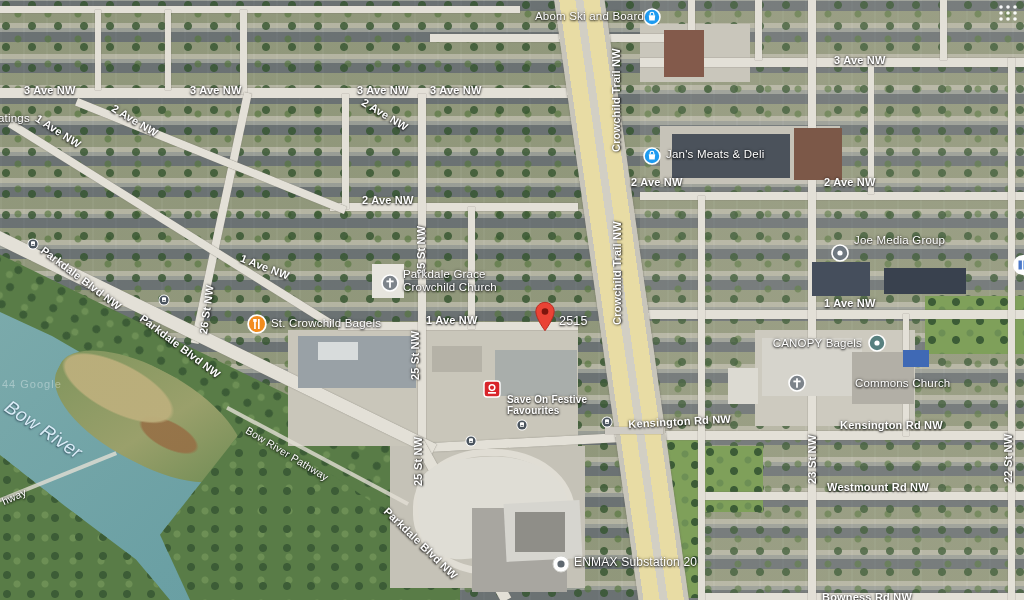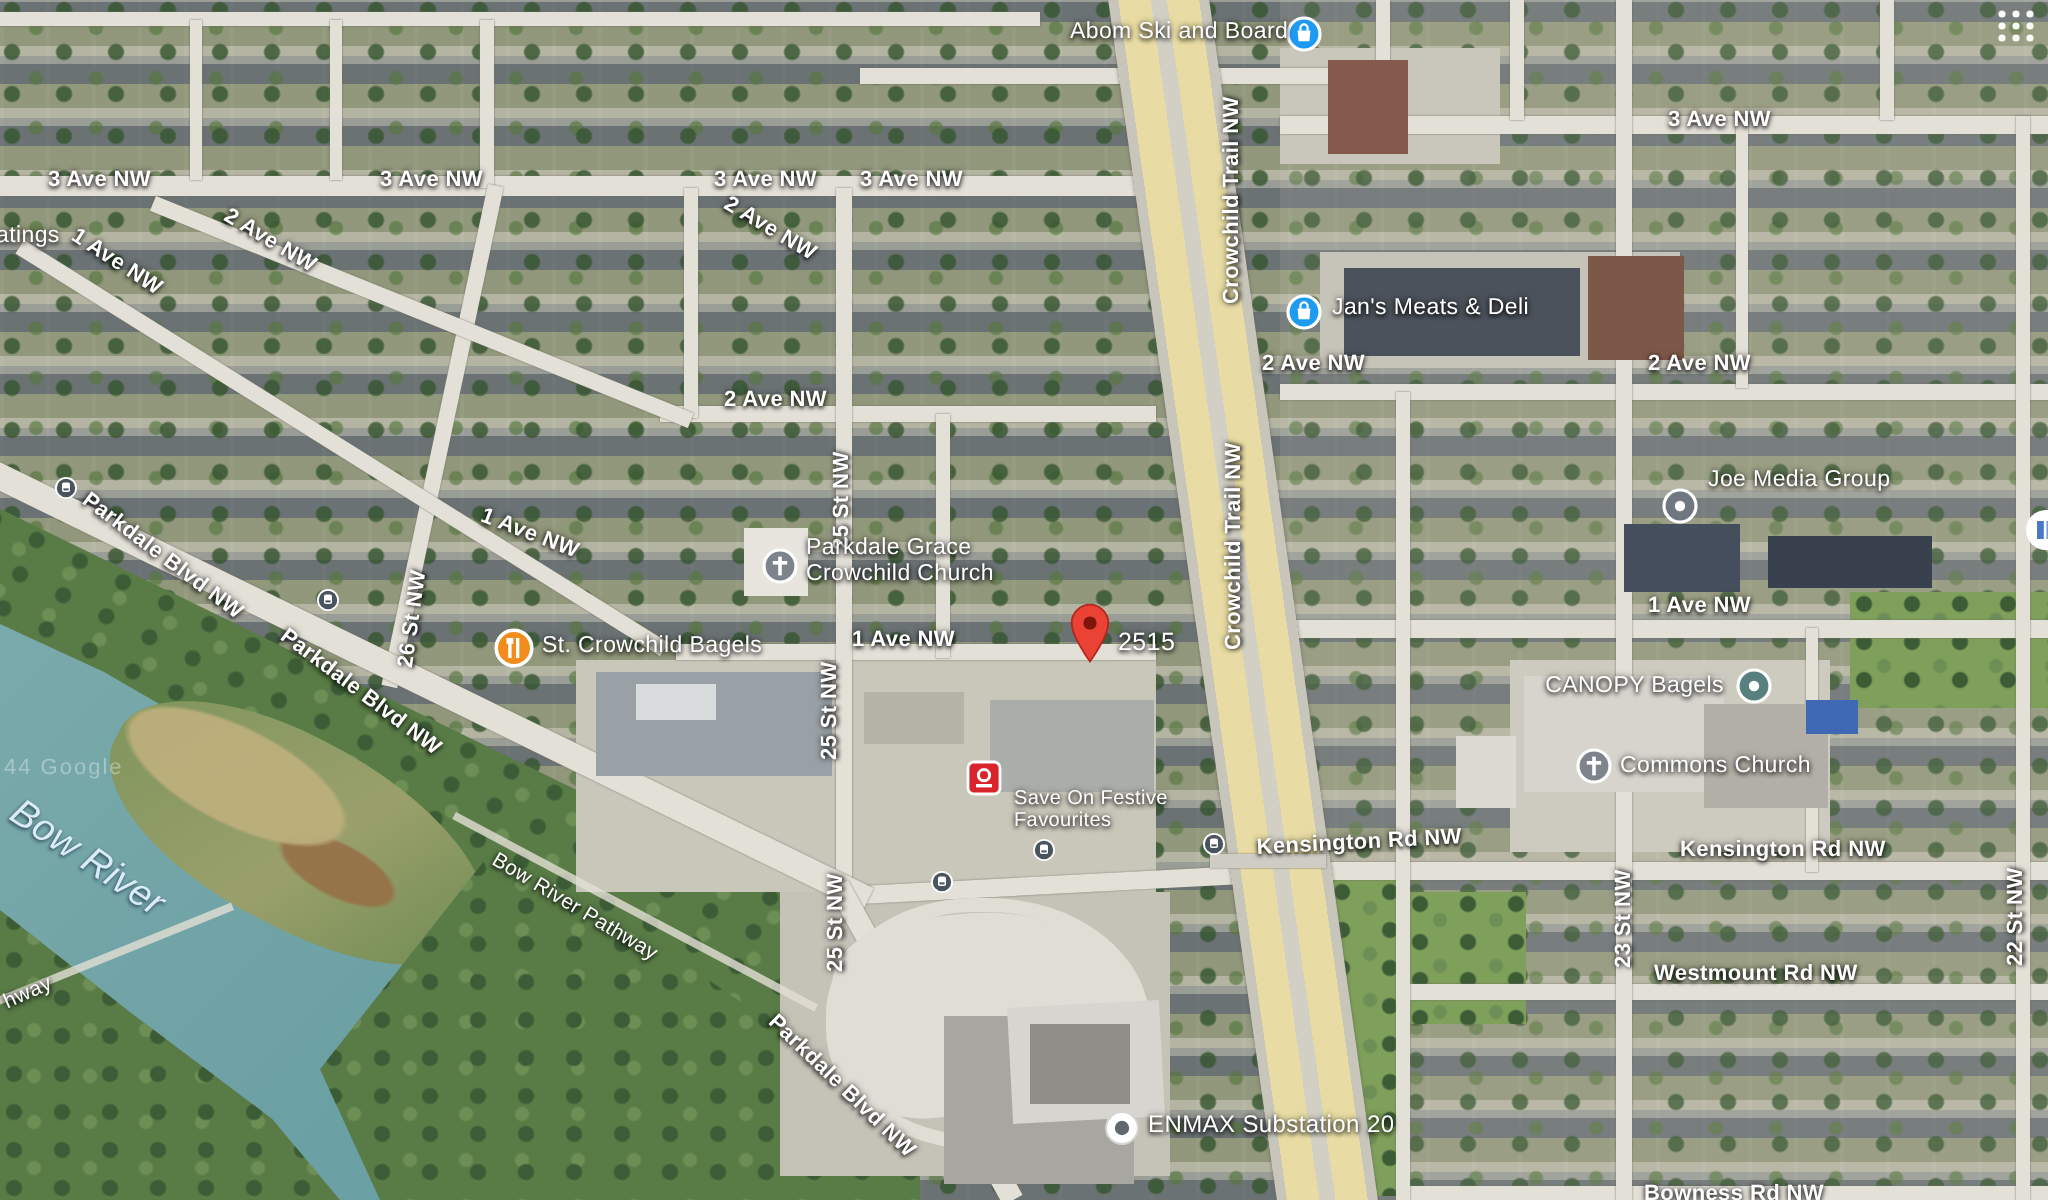--- a/index.html
+++ b/index.html
@@ -36,21 +36,21 @@
   .hwy{position:absolute;left:552px;top:-15px;width:50px;height:645px;transform:rotate(-8deg);transform-origin:0 0;
     background:linear-gradient(90deg,#c8c5ba 0 5px,#e8dca4 5px 21px,#d2cfc4 21px 29px,#e8dca4 29px 45px,#c8c5ba 45px 50px);
     box-shadow:0 0 2px rgba(100,98,90,.8);}
   .loop{position:absolute;left:413px;top:449px;width:162px;height:126px;border:7px solid #e0ddd4;
     border-radius:46% 50% 42% 48%;box-sizing:border-box;}
   .lbl{position:absolute;white-space:nowrap;color:#fff;
     font:600 11px/12px "Liberation Sans",sans-serif;letter-spacing:.2px;
     text-shadow:0 1px 2px rgba(0,0,0,.9),0 0 3px rgba(0,0,0,.6);}
   .rot{transform-origin:0 0;}
   .poiT{font-weight:400;font-size:11.5px;line-height:13px;}
-  .adT{font-weight:400;font-size:10px;line-height:11px;}
+  .adT{font-weight:700;font-size:10px;line-height:11px;}
   .riverT{font-style:italic;font-weight:400;font-size:19px;color:#d9ecf7;
     text-shadow:0 1px 2px rgba(20,40,60,.8);}
   .wm{position:absolute;left:2px;top:378px;font:400 11px "Liberation Sans",sans-serif;
     color:rgba(255,255,255,.35);letter-spacing:1px;}
   .poi{position:absolute;}
   svg{display:block;}
 </style>
 </head>
 <body>
 
@@ -238,21 +238,21 @@
       </svg>
   </div>
 
   <div class="poi" style="left:788px;top:374px">
     <svg width="18" height="18" viewBox="0 0 18 18">
         <circle cx="9" cy="9" r="8" fill="#7d848b" stroke="#fff" stroke-width="1.6"></circle>
         <rect x="8.1" y="4.3" width="1.8" height="9.4" fill="#fff"></rect>
         <rect x="5.4" y="6.5" width="7.2" height="1.8" fill="#fff"></rect>
       </svg>
   </div>
-  <div class="lbl poiT" style="left:810px;top:377px">Commons Church</div>
+  <div class="lbl poiT" style="left:855px;top:377px">Commons Church</div>
 
   <div class="poi" style="left:552px;top:555px">
     <svg width="18" height="18" viewBox="0 0 18 18">
         <circle cx="9" cy="9" r="8" fill="#fff" stroke="#d5d5d0" stroke-width="1"></circle>
         <circle cx="9" cy="9" r="3.6" fill="#5f6870"></circle>
       </svg>
   </div>
   <div class="lbl poiT" style="left:574px;top:556px;font-size:12px">ENMAX Substation 20</div>
 
   <div class="poi" style="left:534px;top:301px">

